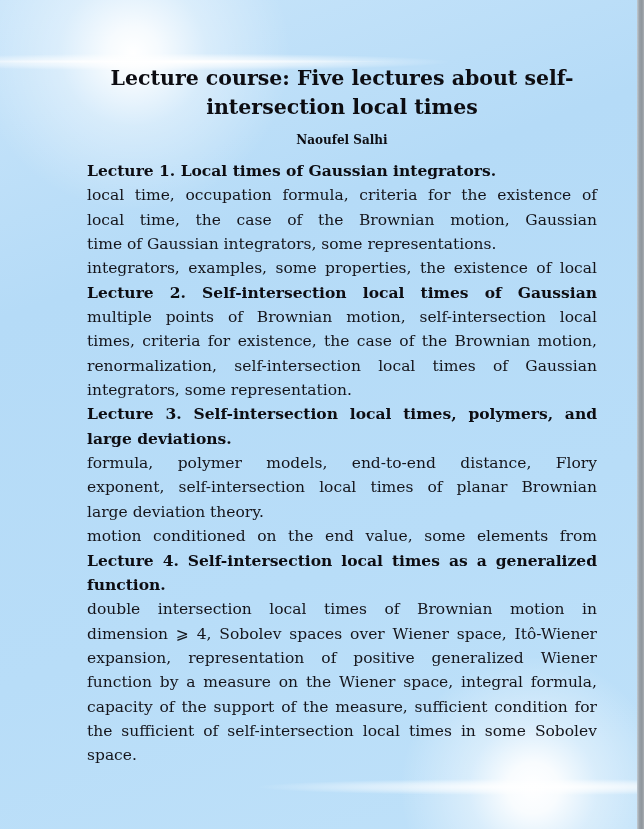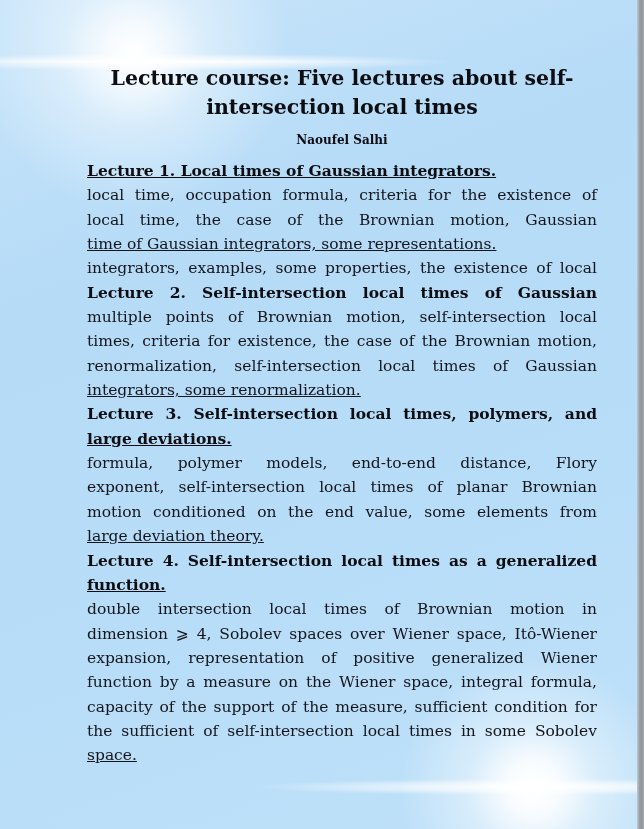--- a/index.html
+++ b/index.html
@@ -22,21 +22,21 @@
     background:radial-gradient(ellipse 50% 50% at 50% 50%,rgba(255,255,255,.95) 0%,rgba(255,255,255,.45) 45%,rgba(255,255,255,0) 75%);}
   .edge{position:absolute;top:0;right:0;width:7px;height:100%;
     background:linear-gradient(to right,#c2cad1 0%,#99a1a8 35%,#8f969c 70%,#a9aeb3 100%);}
   .content{position:absolute;left:87px;top:0;width:510px;}
   .title{margin:64px 0 0 0;font-size:20.5px;line-height:28.5px;font-weight:bold;text-align:center;color:#0d0d12;}
   .author{margin:7px 0 0 0;font-size:12px;line-height:24px;font-weight:bold;text-align:center;color:#0d0d12;}
   .sections{margin-top:7px;font-size:15.5px;line-height:24.35px;}
   .heading{font-weight:bold;color:#0d0d12;margin:0;}
   .bodytext{margin:0;color:#15151b;}
   .jline{text-align:justify;text-align-last:justify;}
-  .jline.last{text-align-last:left;text-decoration:underline;}
+  .jline.last{text-align-last:left;}
 </style>
 </head>
 <body>
 
 <div class="slide">
   <div class="flare sun1"></div>
   <div class="flare streak1"></div>
   <div class="flare streak1core"></div>
   <div class="flare sun2"></div>
   <div class="flare streak2"></div>
@@ -60,33 +60,33 @@
           </div>
         </section>
         <section>
           <div class="heading">
             <div class="jline">Lecture 2. Self-intersection local times of Gaussian</div>
           </div>
           <div class="bodytext">
             <div class="jline">multiple points of Brownian motion, self-intersection local</div>
             <div class="jline">times, criteria for existence, the case of the Brownian motion,</div>
             <div class="jline">renormalization, self-intersection local times of Gaussian</div>
-            <div class="jline last">integrators, some renormalization.</div>
+            <div class="jline last">integrators, some representation.</div>
           </div>
         </section>
         <section>
           <div class="heading">
             <div class="jline">Lecture 3. Self-intersection local times, polymers, and</div>
             <div class="jline last">large deviations.</div>
           </div>
           <div class="bodytext">
             <div class="jline">formula, polymer models, end-to-end distance, Flory</div>
             <div class="jline">exponent, self-intersection local times of planar Brownian</div>
+            <div class="jline last">large deviation theory.</div>
             <div class="jline">motion conditioned on the end value, some elements from</div>
-            <div class="jline last">large deviation theory.</div>
           </div>
         </section>
         <section>
           <div class="heading">
             <div class="jline">Lecture 4. Self-intersection local times as a generalized</div>
             <div class="jline last">function.</div>
           </div>
           <div class="bodytext">
             <div class="jline">double intersection local times of Brownian motion in</div>
             <div class="jline">dimension ⩾ 4, Sobolev spaces over Wiener space, Itô-Wiener</div>

